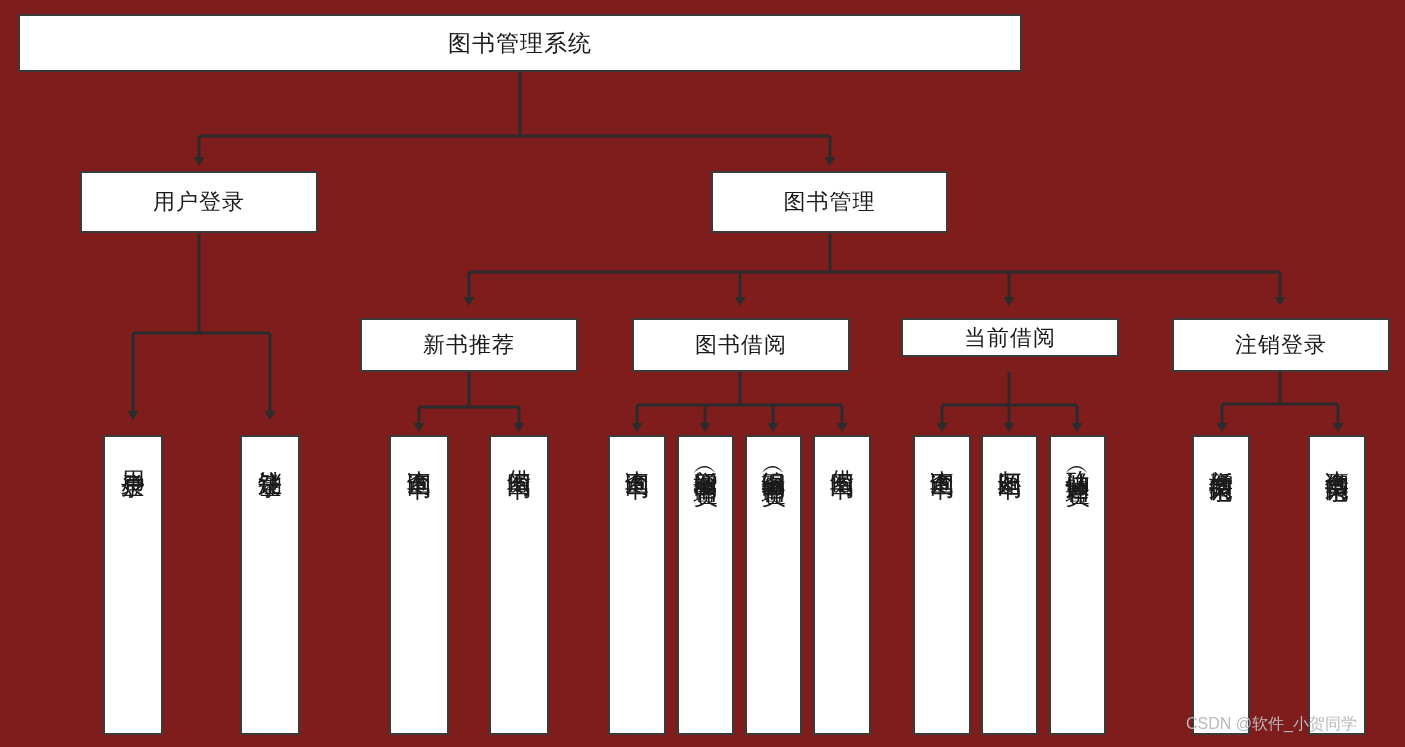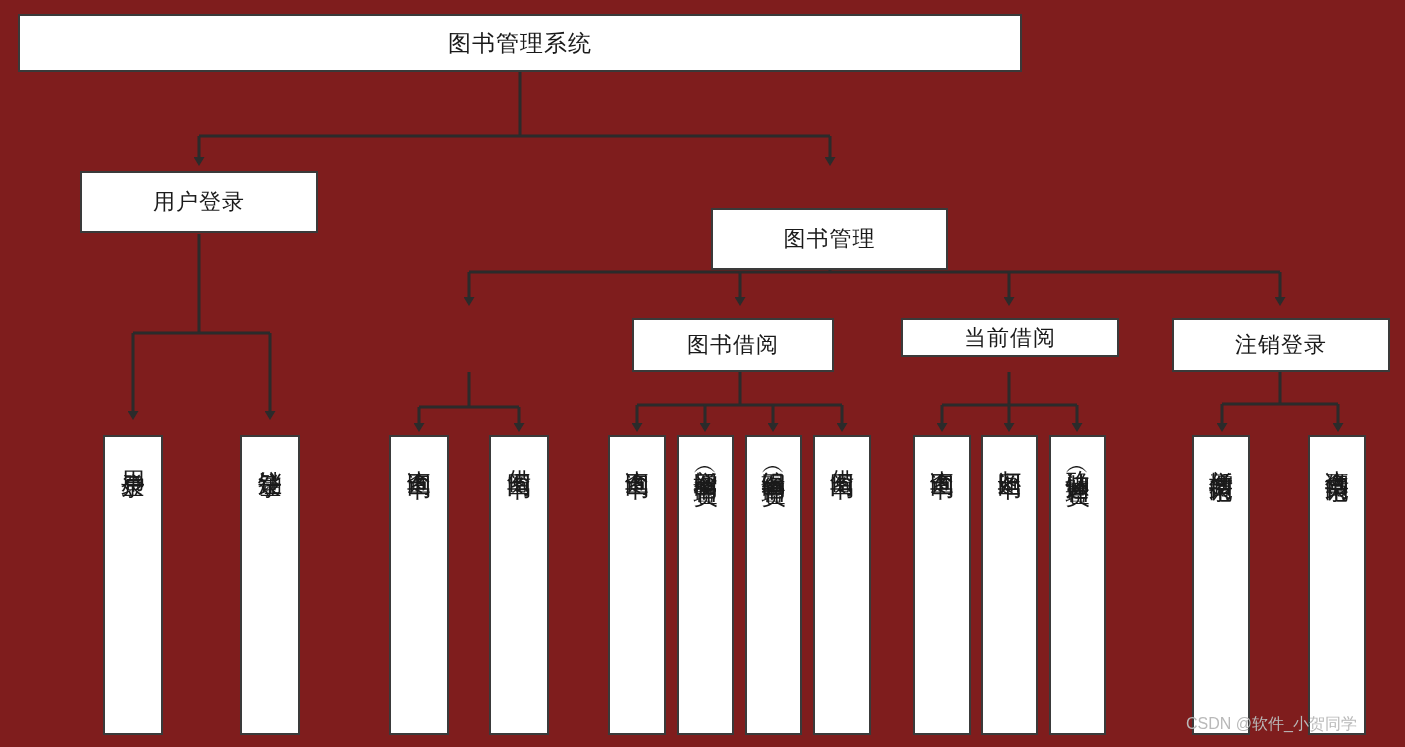--- a/index.html
+++ b/index.html
@@ -128,25 +128,28 @@
     </g>
   </svg>
 
   <div class="node horiz root" style="left:18px; top:14px; width:1004px; height:58px;">
     <span class="label">图书管理系统</span>
   </div>
 
   <div class="node horiz" style="left:80px; top:171px; width:238px; height:62px;">
     <span class="label">用户登录</span>
   </div>
-  <div class="node horiz" style="left:711px; top:171px; width:237px; height:62px;margin-top:37px;">
+  <div class="node horiz" style="left:711px; top:171px; width:237px; height:62px;">
     <span class="label">图书管理</span>
   </div>
 
-  <div class="node horiz" style="left:632px; top:318px; width:202px; height:54px;">
+  <div class="node horiz" style="left:360px; top:318px; width:218px; height:54px;">
+    <span class="label">新书推荐</span>
+  </div>
+  <div class="node horiz" style="left:632px; top:318px; width:218px; height:54px;">
     <span class="label">图书借阅</span>
   </div>
   <div class="node horiz" style="left:901px; top:318px; width:218px; height:39px;">
     <span class="label">当前借阅</span>
   </div>
   <div class="node horiz" style="left:1172px; top:318px; width:218px; height:54px;">
     <span class="label">注销登录</span>
   </div>
 
   <div class="node vert" style="left:103px; top:435px; width:60px; height:300px;">

